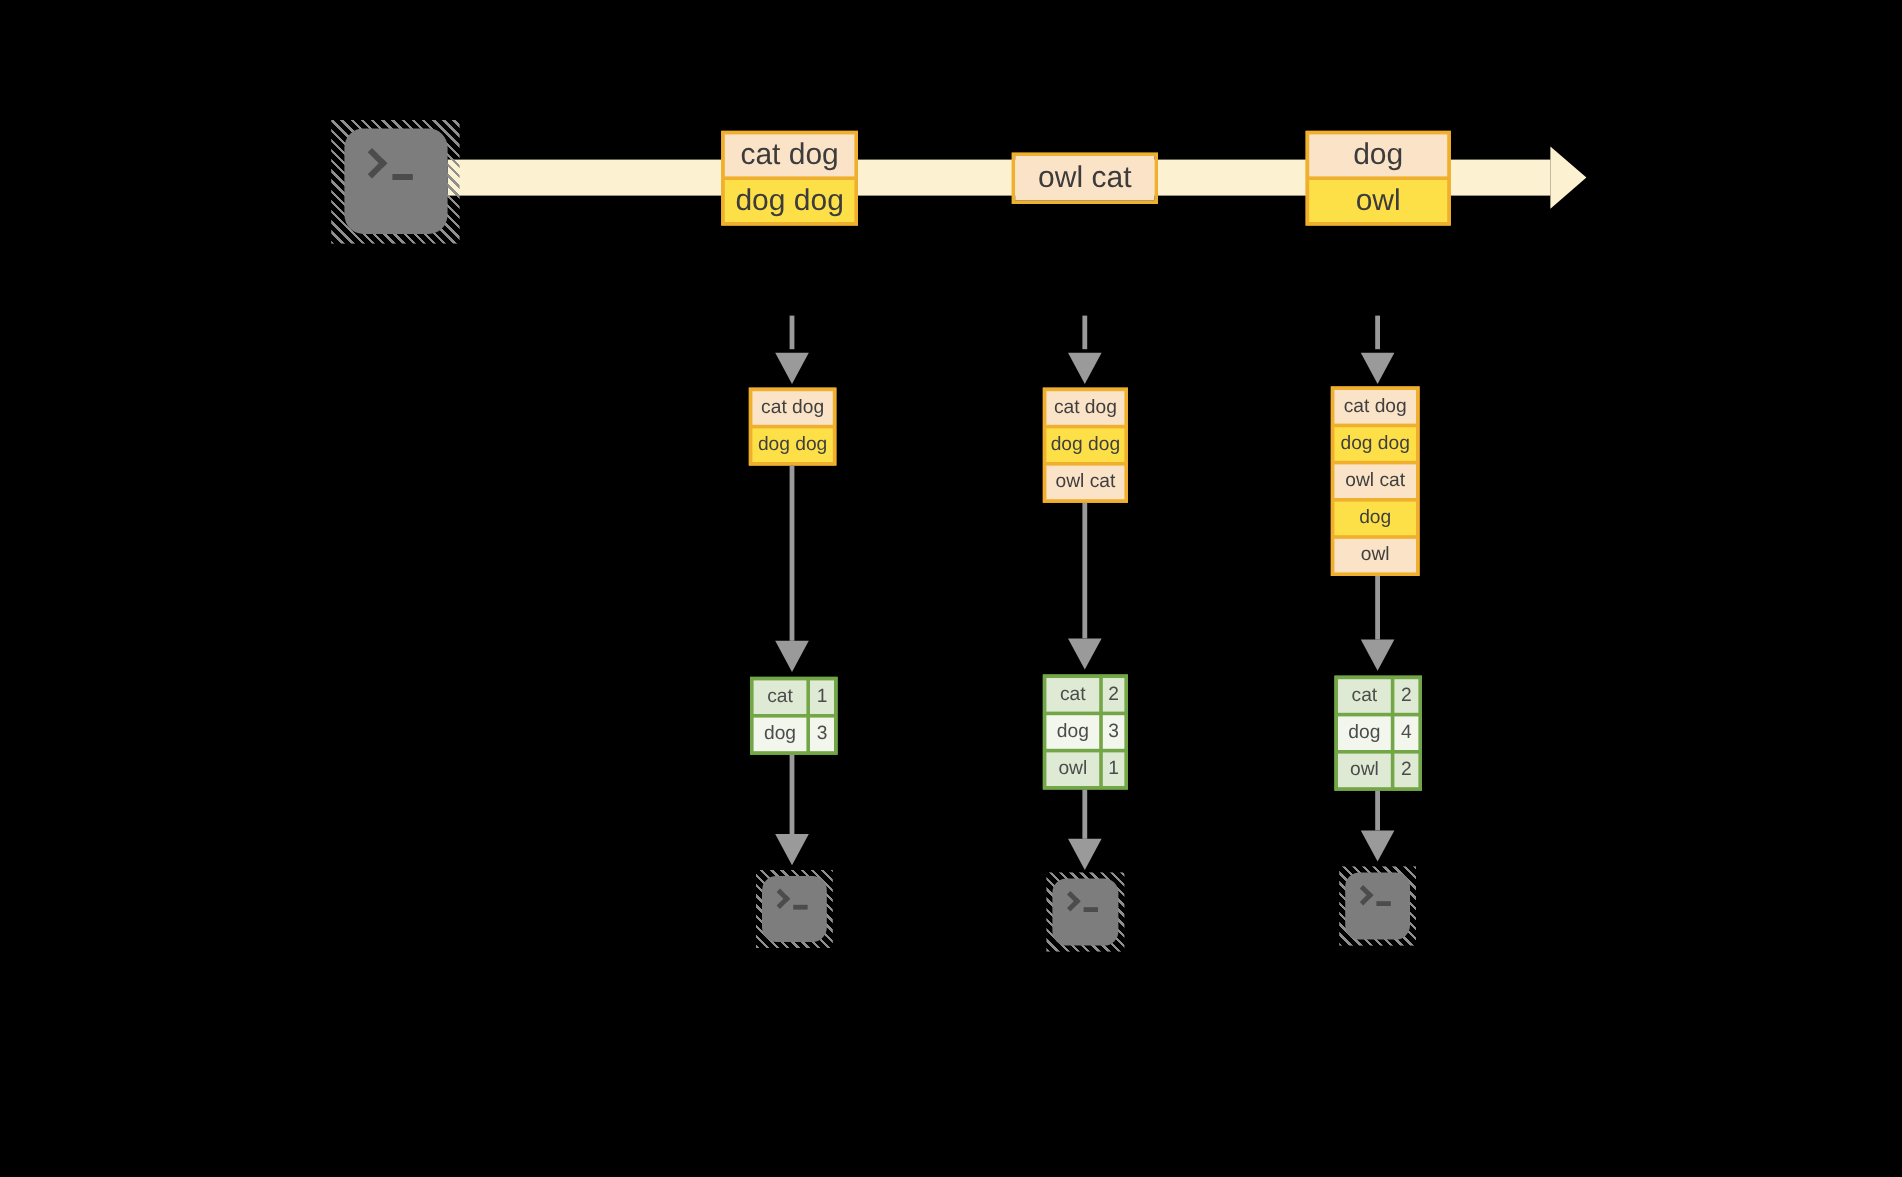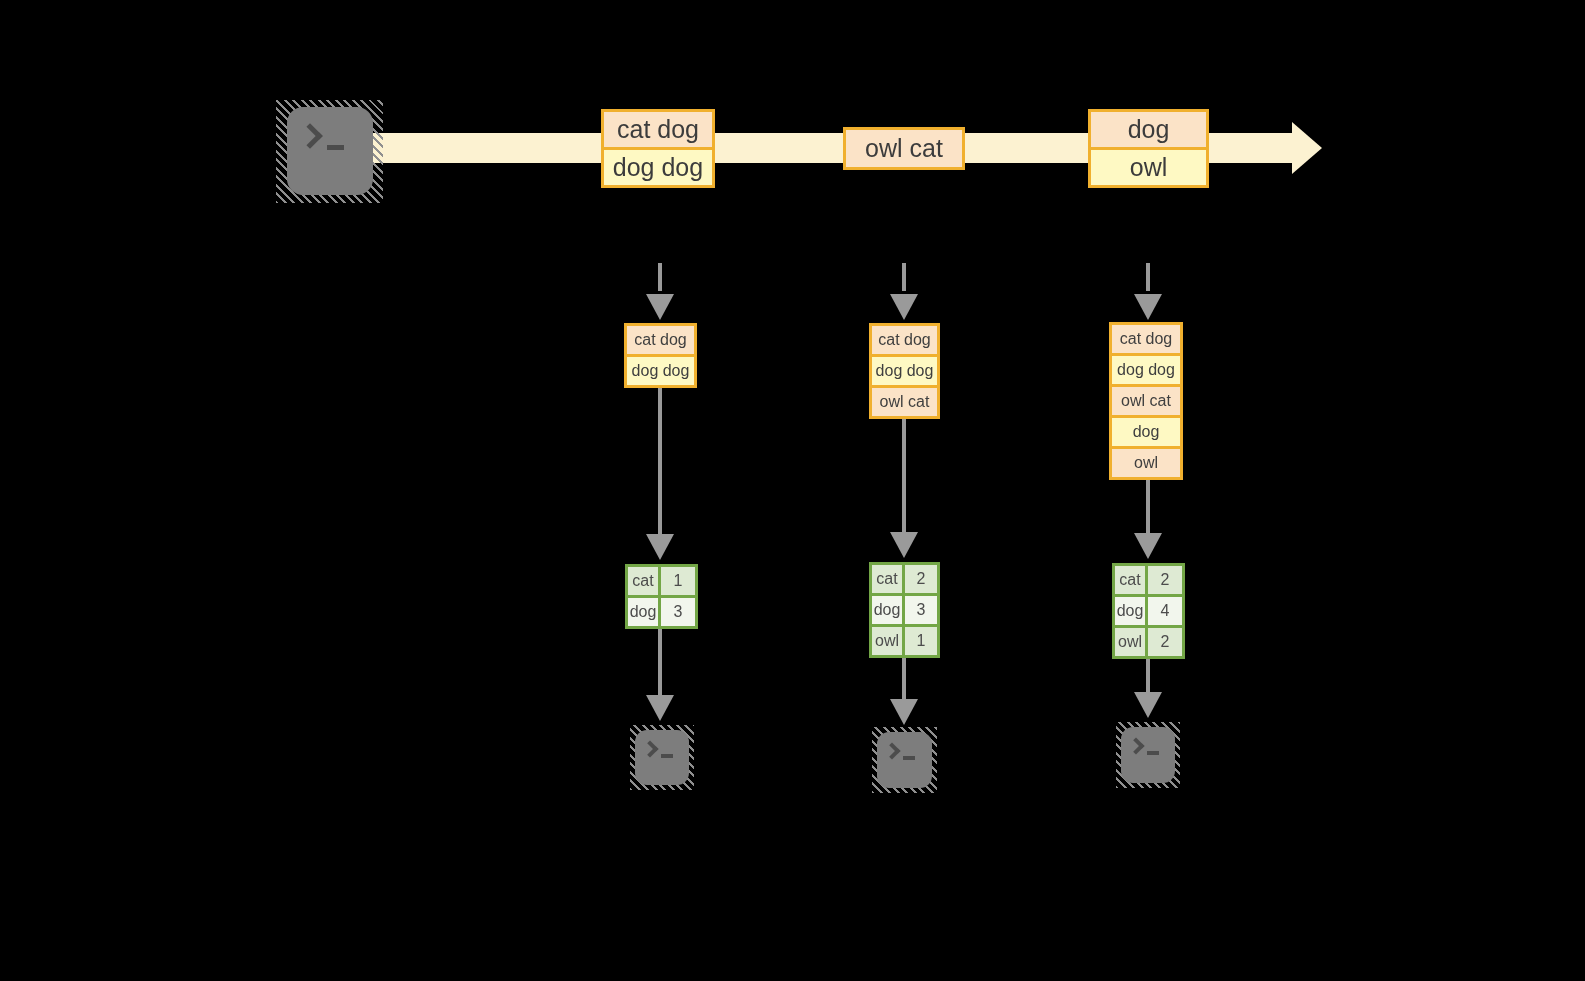--- a/index.html
+++ b/index.html
@@ -17,42 +17,42 @@
   .band{position:absolute;left:373px;top:133px;width:919px;height:30px;background:#FCF2D1;z-index:1;}
   .band-head{position:absolute;left:1292px;top:122px;width:0;height:0;z-index:1;
              border-left:30px solid #FCF2D1;border-top:26px solid transparent;border-bottom:26px solid transparent;}
 
   
   .event-box{position:absolute;z-index:2;border:3px solid #F0B02E;box-sizing:border-box;background:#F0B02E;}
   .ebox-row{height:35px;line-height:35px;text-align:center;font-size:25px;color:#3c3c3c;}
   .ebox-row.single{height:37px;line-height:37px;}
   .ebox-row + .ebox-row{margin-top:3px;}
   .fill-dark{background:#FBE3C7;}
-  .fill-light{background:#fef9c3;}
+  .fill-light{background:#fde047;}
 
   
   .state-box{position:absolute;z-index:3;border:3px solid #F0B02E;box-sizing:border-box;background:#F0B02E;}
   .srow{height:28px;line-height:28px;text-align:center;font-size:16px;color:#3f3f3f;}
   .srow + .srow{margin-top:3px;}
 
   
   .vline{position:absolute;width:4px;background:#9a9a9a;z-index:4;}
   .vhead{position:absolute;width:0;height:0;z-index:4;
          border-left:14px solid transparent;border-right:14px solid transparent;border-top:26px solid #9a9a9a;}
 
   
   .query-box{position:absolute;left:697px;top:462px;width:426px;height:41px;background:#ffffff;z-index:2;
              text-align:center;line-height:41px;font-size:33px;font-weight:300;color:#141414;}
 
   
   .count-table{position:absolute;z-index:3;border:3px solid #73A646;box-sizing:border-box;background:#73A646;}
   .trow{display:flex;height:28px;line-height:28px;}
   .trow + .trow{margin-top:3px;}
   .tcell{font-size:16px;color:#4c4c4c;text-align:center;}
-  .tcell.word{width:30px;margin-right:3px;}
+  .tcell.word{width:44px;margin-right:3px;}
   .tcell.num{flex:1;}
 </style>
 </head>
 <body>
 
 <div class="canvas">
 
   <div class="band"></div>
   <div class="band-head"></div>
 

